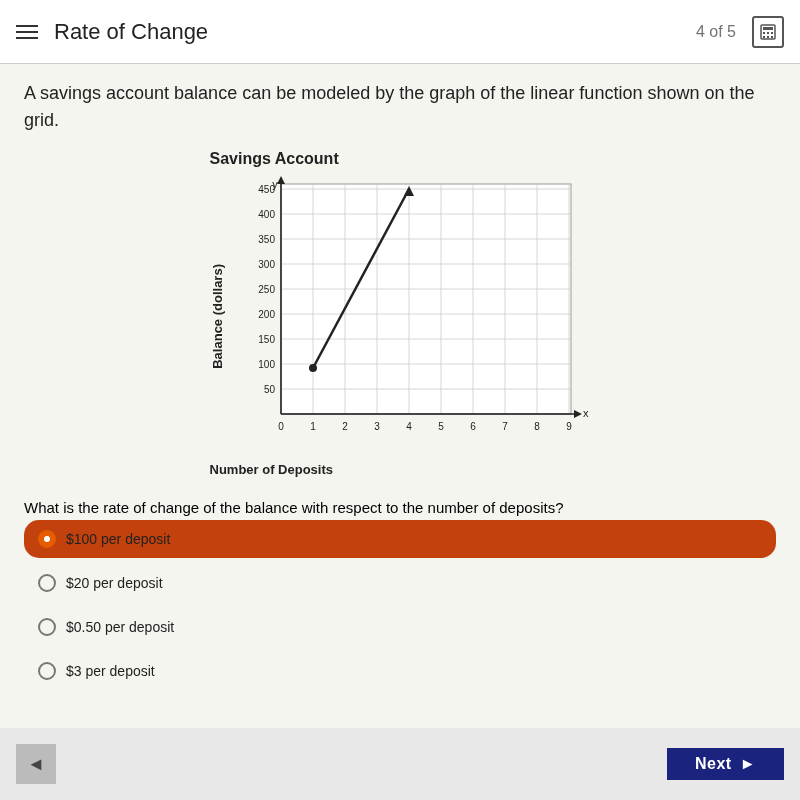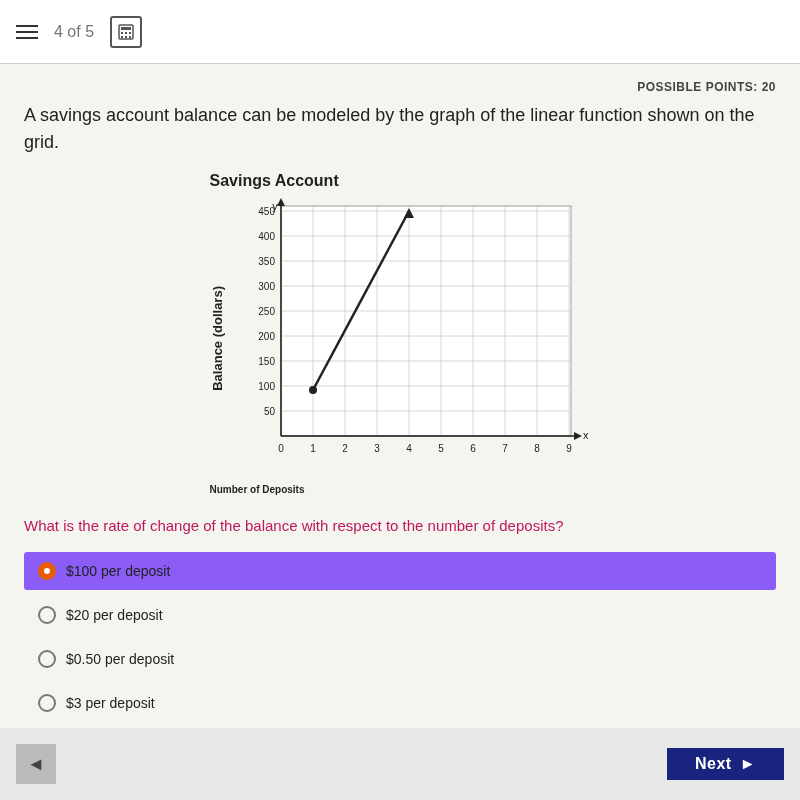--- a/index.html
+++ b/index.html
@@ -112,45 +112,46 @@
       transform: rotate(180deg);
       font-size: 13px;
       font-weight: bold;
       color: #222;
       margin-right: 6px;
     }
     .chart-svg-container {
       position: relative;
     }
     .x-axis-label {
-      font-size: 10px;
+      font-size: 13px;
       font-weight: bold;
       color: #222;
       text-align: center;
       margin-top: 4px;
     }
     
     .sub-question {
       font-size: 15px;
-      color: #be185d;
-      margin-bottom: 14px;
+      color: #000000;
+      margin-bottom: 0;
       line-height: 1.5;
     }
     .answer-option {
       display: flex;
       align-items: center;
       padding: 10px 14px;
       margin-bottom: 6px;
       border-radius: 3px;
       cursor: pointer;
       font-size: 14px;
       color: #222;
     }
     .answer-option.selected {
-      background: #8b5cf6;
+      background: #c2410c;
+      border-radius: 15px;
     }
     .answer-option .radio {
       width: 18px;
       height: 18px;
       border-radius: 50%;
       border: 2px solid #777;
       margin-right: 10px;
       flex-shrink: 0;
       display: flex;
       align-items: center;
@@ -207,37 +208,37 @@
 <body>
 
 <div class="app-container">
 
   <div class="header">
     <div class="hamburger-icon">
       <span></span>
       <span></span>
       <span></span>
     </div>
+    <div class="header-title">Rate of Change</div>
     <div class="header-progress">4 of 5</div>
     <div class="calculator-icon">
       <svg width="18" height="18" viewBox="0 0 18 18">
         <rect x="2" y="2" width="14" height="14" rx="1" fill="none" stroke="#555" stroke-width="1.5"></rect>
         <rect x="4" y="4" width="10" height="3" fill="#555"></rect>
         <rect x="4" y="9" width="2" height="2" fill="#555"></rect>
         <rect x="8" y="9" width="2" height="2" fill="#555"></rect>
         <rect x="12" y="9" width="2" height="2" fill="#555"></rect>
         <rect x="4" y="13" width="2" height="2" fill="#555"></rect>
         <rect x="8" y="13" width="2" height="2" fill="#555"></rect>
         <rect x="12" y="13" width="2" height="2" fill="#555"></rect>
       </svg>
     </div>
   </div>
 
   <div class="content">
-    <div class="points-label">POSSIBLE POINTS: 20</div>
     <div class="question-text">A savings account balance can be modeled by the graph of the linear function shown on the grid.</div>
 
     <div class="chart-container">
       <div class="chart-wrapper">
         <div class="chart-title">Savings Account</div>
         <div class="chart-inner">
           <div class="y-axis-label">Balance (dollars)</div>
           <div class="chart-svg-container">
             <svg width="360" height="280" viewBox="0 0 360 280">
 

